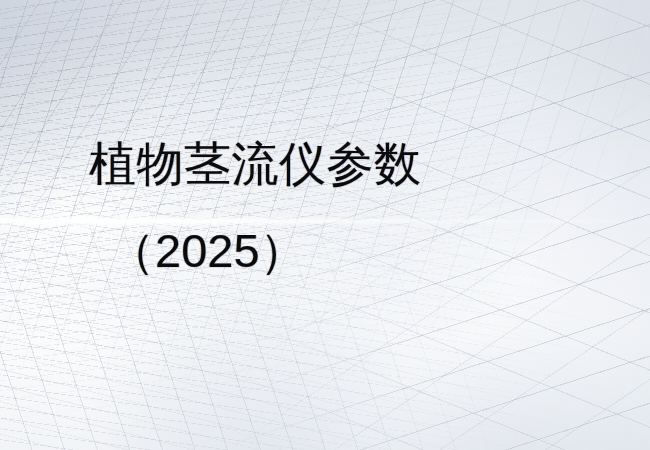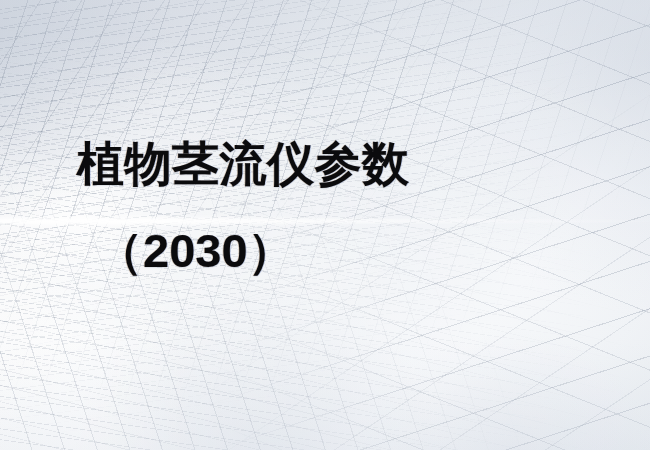--- a/index.html
+++ b/index.html
@@ -236,29 +236,30 @@
     position: absolute;
     left: 0;
     top: 0;
     width: 650px;
     height: 450px;
   }
 
   .title-line {
     position: absolute;
     white-space: nowrap;
-    font-weight: bold;
+    font-weight: normal;
     color: #0b0b0d;
     line-height: 1;
     letter-spacing: 0.5px;
     
     text-shadow:
       -0.7px 0 0 rgba(150, 96, 40, 0.30),
        0.8px 0 0 rgba(40, 72, 168, 0.26),
        0 1px 1px rgba(120, 130, 148, 0.20);
+    margin-left: 12px;
   }
 
   .title-main {
     left: 77px;
     top: 140px;
     font-size: 47px;
   }
 
   .title-sub {
     left: 96px;
@@ -288,16 +289,16 @@
 
   <div class="bg-layer mesh-diag-a"></div>
   <div class="bg-layer mesh-diag-b"></div>
   <div class="bg-layer mesh-diag-c"></div>
 
   <div class="bg-layer bg-highlight"></div>
   <div class="bg-layer bg-finish"></div>
 
   <div class="title-block">
     <div class="title-line title-main">植物茎流仪参数</div>
-    <div class="title-line title-sub">（2030）</div>
+    <div class="title-line title-sub">（2025）</div>
   </div>
 
 </div>
 
 </body></html>

